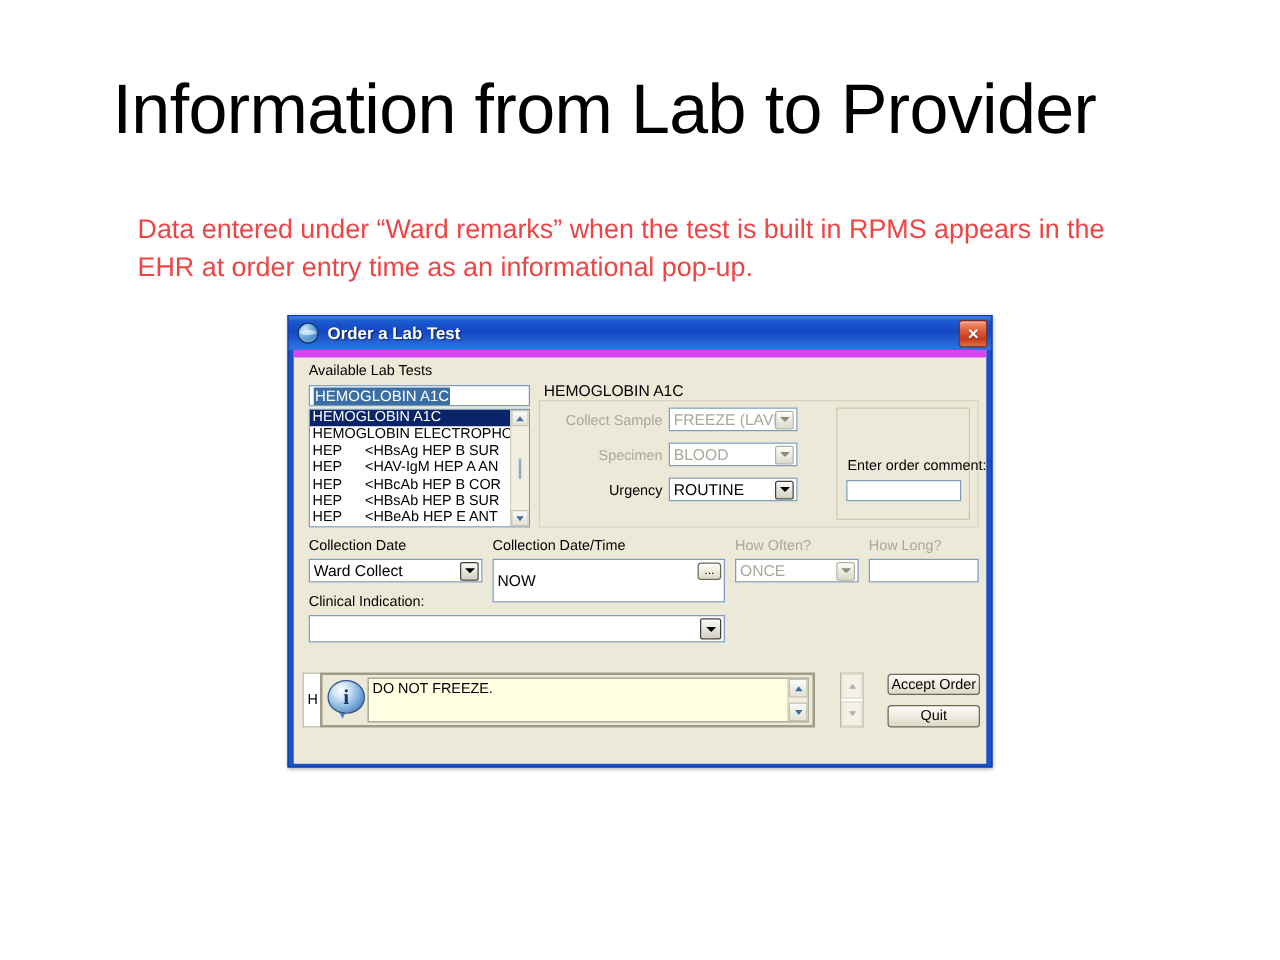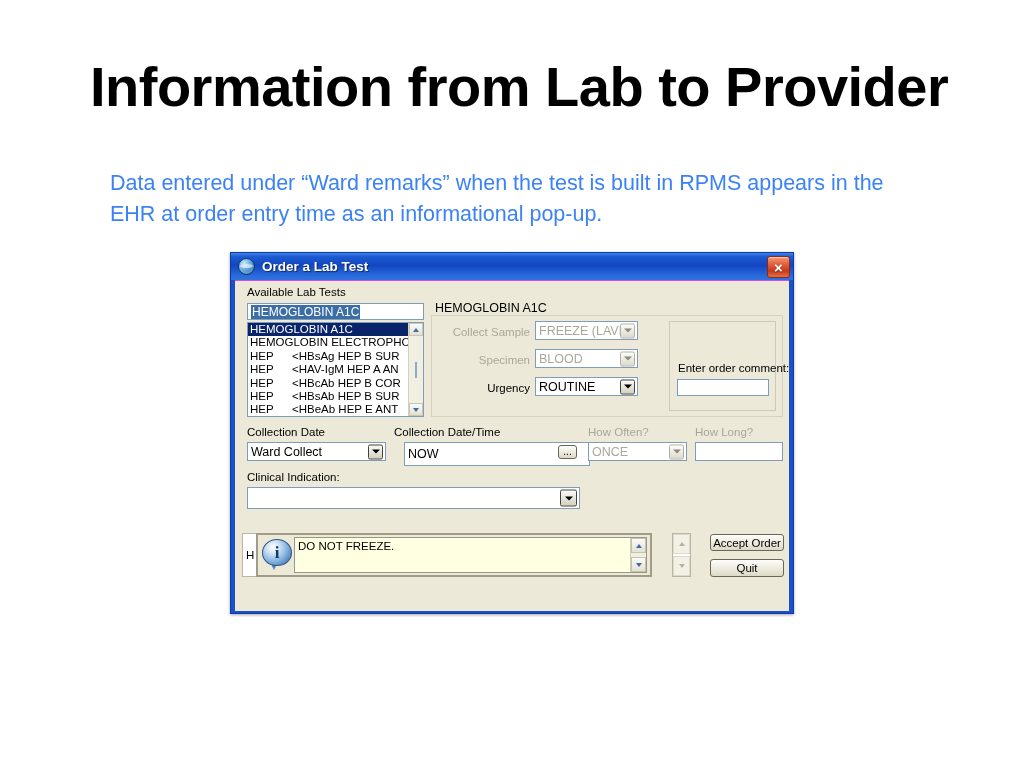--- a/index.html
+++ b/index.html
@@ -6,25 +6,25 @@
   body{
     width:1024px;height:768px;background:#ffffff;
     font-family:"Liberation Sans", sans-serif;
     overflow:hidden;position:relative;
   }
   
   .slide-title{
     position:absolute;left:90px;top:58px;width:870px;
     font-size:56px;line-height:1.05;color:#000;
     font-family:"Liberation Sans", sans-serif;
-    font-weight:700;letter-spacing:-0.5px;
+    font-weight:400;letter-spacing:-0.5px;
   }
   .slide-body{
     position:absolute;left:110px;top:168px;width:800px;
-    font-size:21.5px;line-height:1.43;color:#3b82f6;
+    font-size:21.5px;line-height:1.43;color:#ef4444;
     font-family:"Liberation Sans", sans-serif;
   }
   
   .win{
     position:absolute;left:230px;top:252px;width:564px;height:362px;
     background:#1c50c8;
     border:1px solid #0a3ba8;
     box-shadow:0 1px 3px rgba(0,0,0,.35);
     box-sizing:border-box;
     padding:0 4px 4px 4px;
@@ -56,21 +56,21 @@
     position:absolute;right:3px;top:3px;width:21px;height:20px;
     background:linear-gradient(to bottom,#f59a7d 0%,#e1603a 36%,#c8391a 70%,#e0704c 100%);
     border:1px solid #8f2a12;border-radius:3px;
     display:flex;align-items:center;justify-content:center;
     box-shadow:inset 0 1px 0 rgba(255,255,255,.5);
   }
   .close-x{color:#fff;font-size:15px;font-weight:bold;line-height:1;
     font-family:"Liberation Sans", sans-serif;text-shadow:0 1px 1px rgba(0,0,0,.4);}
   .client{
     background:#ece9d8;height:331px;position:relative;
-    border-top:1px solid #d946ef;
+    border-top:6px solid #d946ef;
     box-sizing:border-box;
     padding-left:11px;
   }
   
   .lbl{font-size:11.5px;color:#000;font-family:"Liberation Sans", sans-serif;white-space:nowrap;}
   .lbl.dim{color:#a8a89a;}
   .field{
     background:#fff;border:1px solid #7f9db9;box-sizing:border-box;
     font-size:12.5px;color:#000;display:flex;align-items:center;
     padding:0 3px;font-family:"Liberation Sans", sans-serif;
@@ -282,21 +282,21 @@
 
     <div class="lbl" style="position:absolute;left:12px;top:145px;">Collection Date</div>
     <div class="field combo" style="position:absolute;left:12px;top:161px;width:139px;height:19px;">
       <span>Ward Collect</span>
       <span class="arrow on">
           <i class="tri on"></i>
         </span>
     </div>
 
     <div class="lbl" style="position:absolute;left:159px;top:145px;">Collection Date/Time</div>
-    <div class="field" style="position:absolute;left:169px;top:161px;width:186px;height:24px;">
+    <div class="field" style="position:absolute;left:159px;top:161px;width:186px;height:35px;">
       <span>NOW</span>
       <span style="position:absolute;right:161px;"></span>
     </div>
     <div class="btn" style="position:absolute;left:323px;top:164px;width:19px;height:14px;font-size:10px;line-height:6px;">
       <span>...</span>
     </div>
 
     <div class="lbl dim" style="position:absolute;left:353px;top:145px;">How Often?</div>
     <div class="field dis combo" style="position:absolute;left:353px;top:161px;width:99px;height:19px;">
       <span>ONCE</span>

